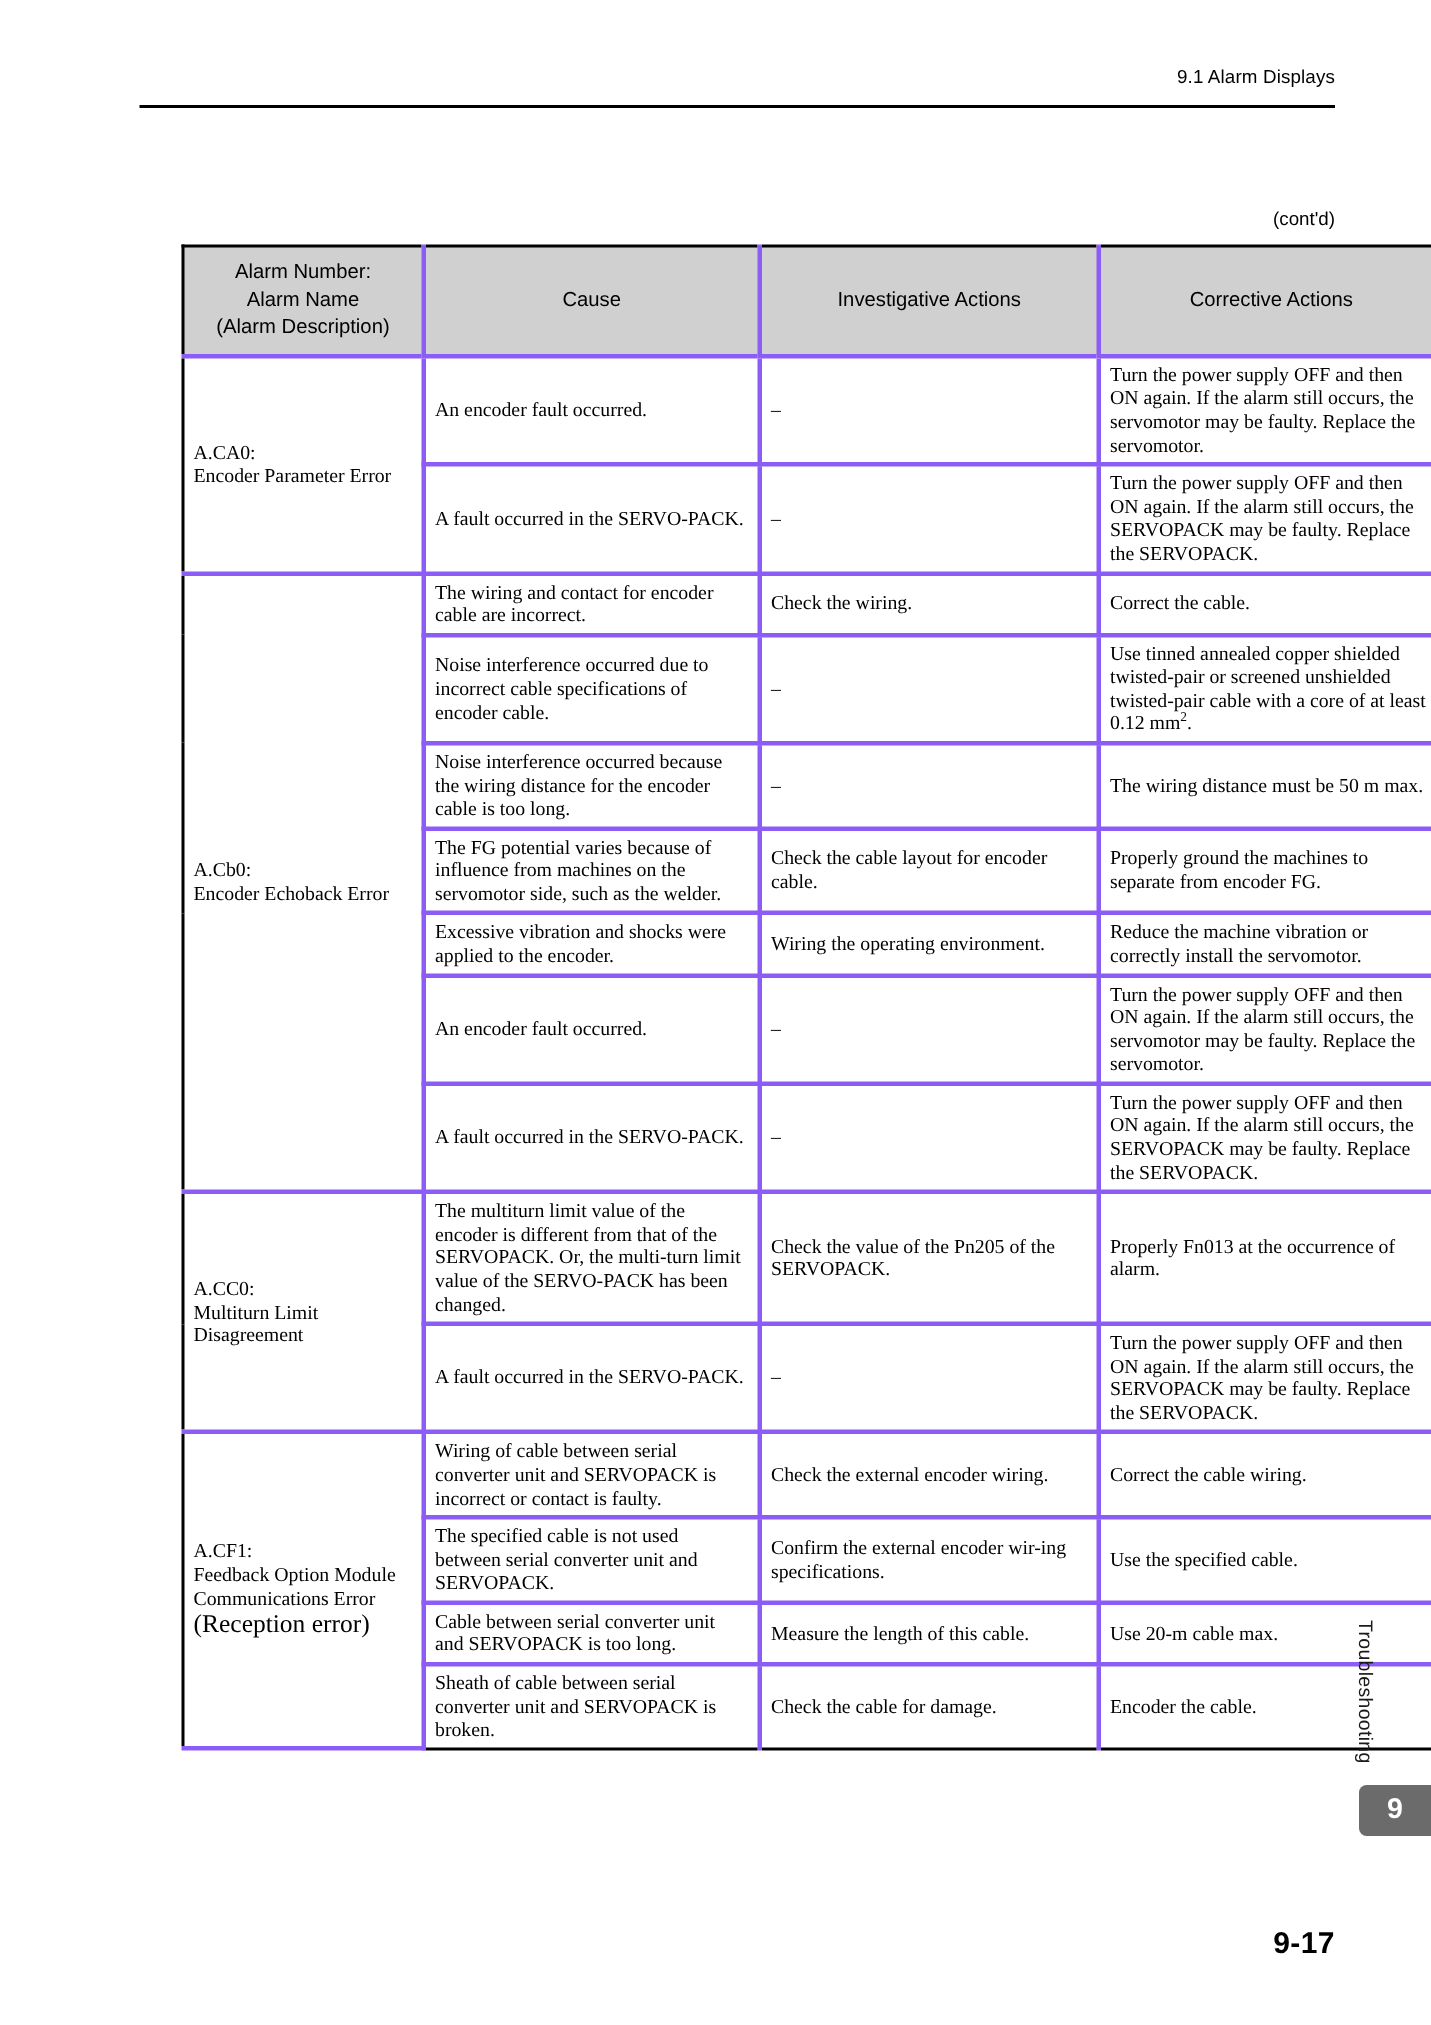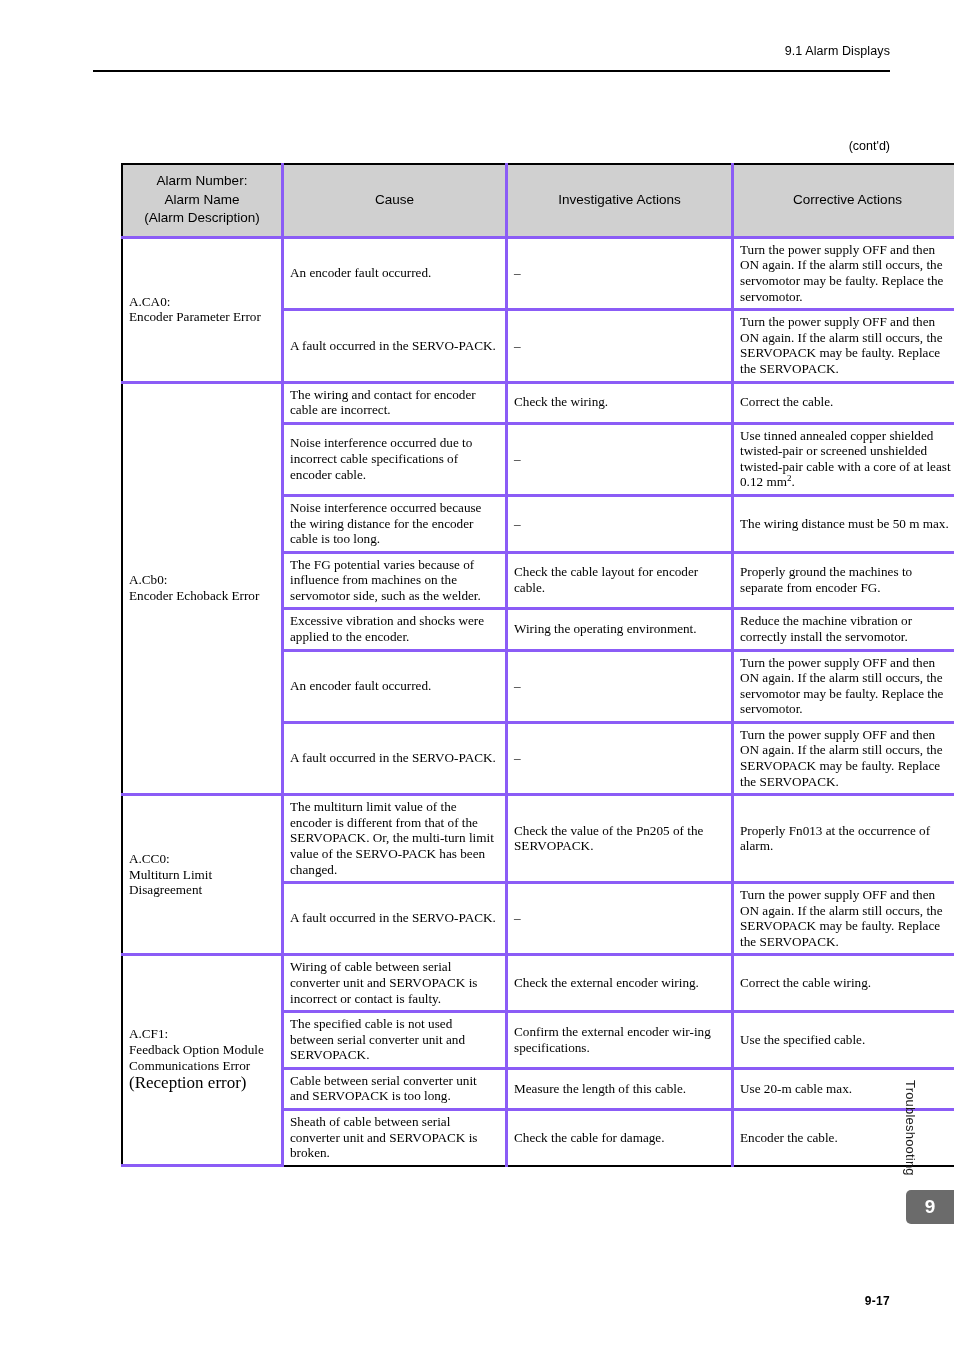--- a/index.html
+++ b/index.html
@@ -149,21 +149,21 @@
     align-items: center;
     justify-content: center;
   }
 
   
   .page-number {
     position: absolute;
     right: 64px;
     bottom: 42px;
     font-family: "Liberation Sans", sans-serif;
-    font-size: 12px;
+    font-size: 20px;
     font-weight: bold;
     letter-spacing: 0.3px;
   }
 </style>
 </head>
 <body>
 
 <div class="page-header">
   <div class="header-text">9.1  Alarm Displays</div>
   <div class="header-rule"></div>

